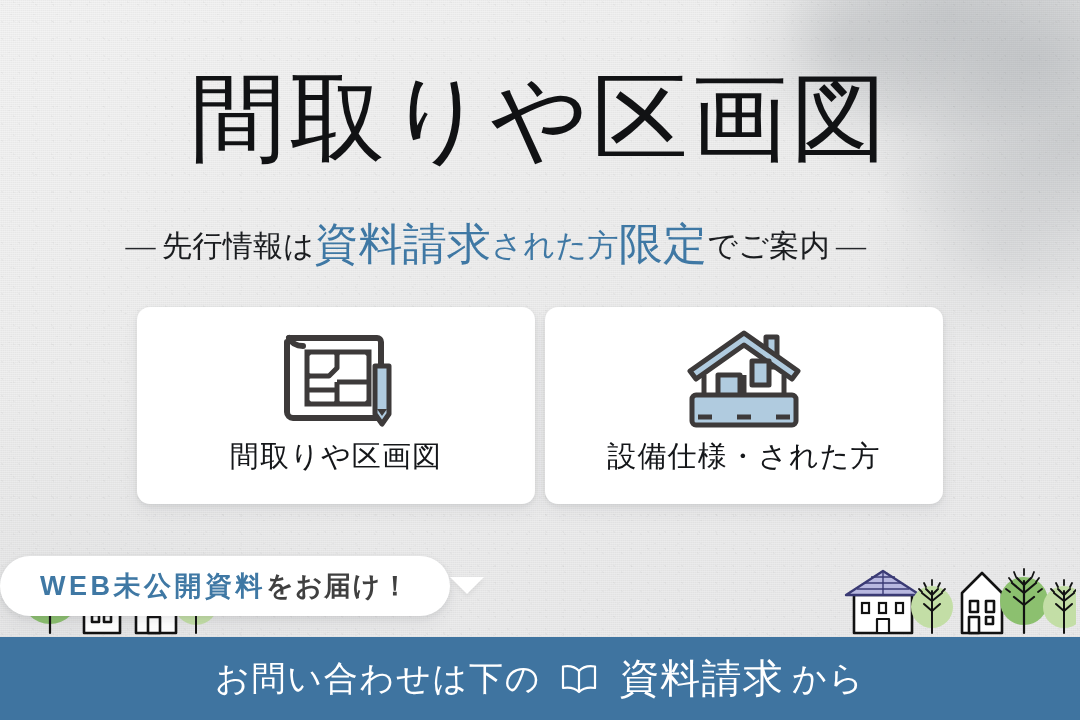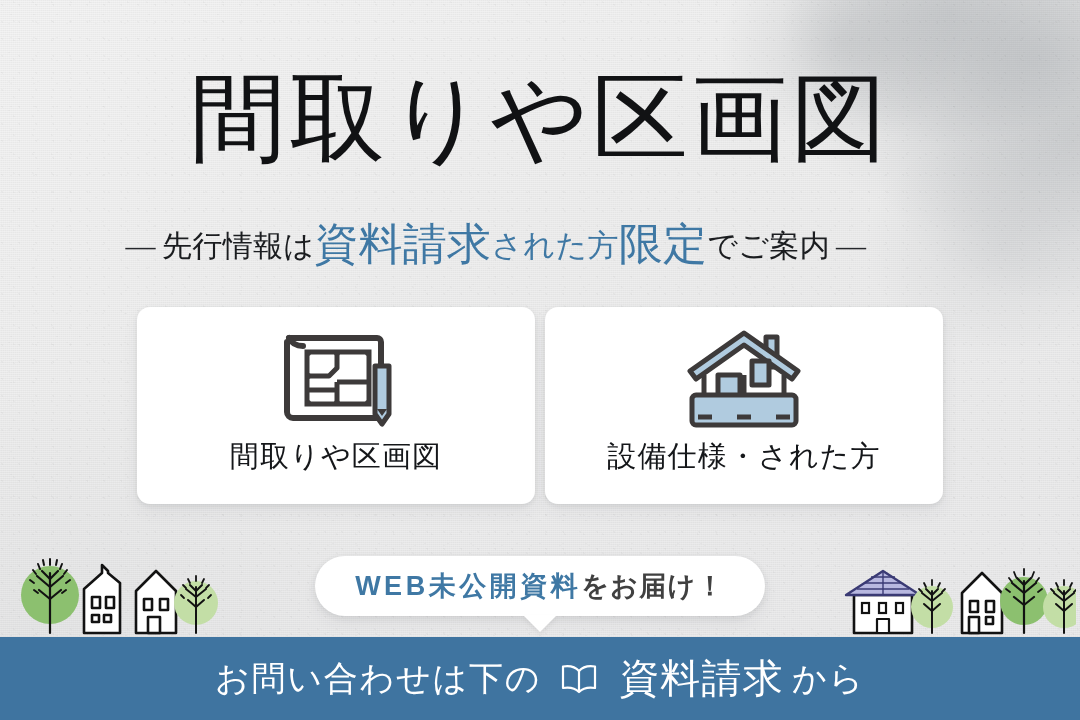--- a/index.html
+++ b/index.html
@@ -118,21 +118,21 @@
     font-size: 29px;
     letter-spacing: .04em;
     color: #15171a;
     white-space: nowrap;
   }
 
   
   .pill-wrap {
     position: absolute;
     top: 556px; left: 0; width: 1080px;
-    display: flex; flex-direction: column; align-items: center;
+    display: flex; flex-direction: row; align-items: center;
     z-index: 6;
   }
   .pill {
     background: #fff;
     border-radius: 34px;
     height: 60px;
     padding: 0 40px;
     display: flex; align-items: center; justify-content: center;
     box-shadow: 0 2px 6px rgba(60,65,70,0.10), 0 8px 16px rgba(60,65,70,0.05);
     font-family: "Liberation Sans", "DejaVu Sans", sans-serif;

